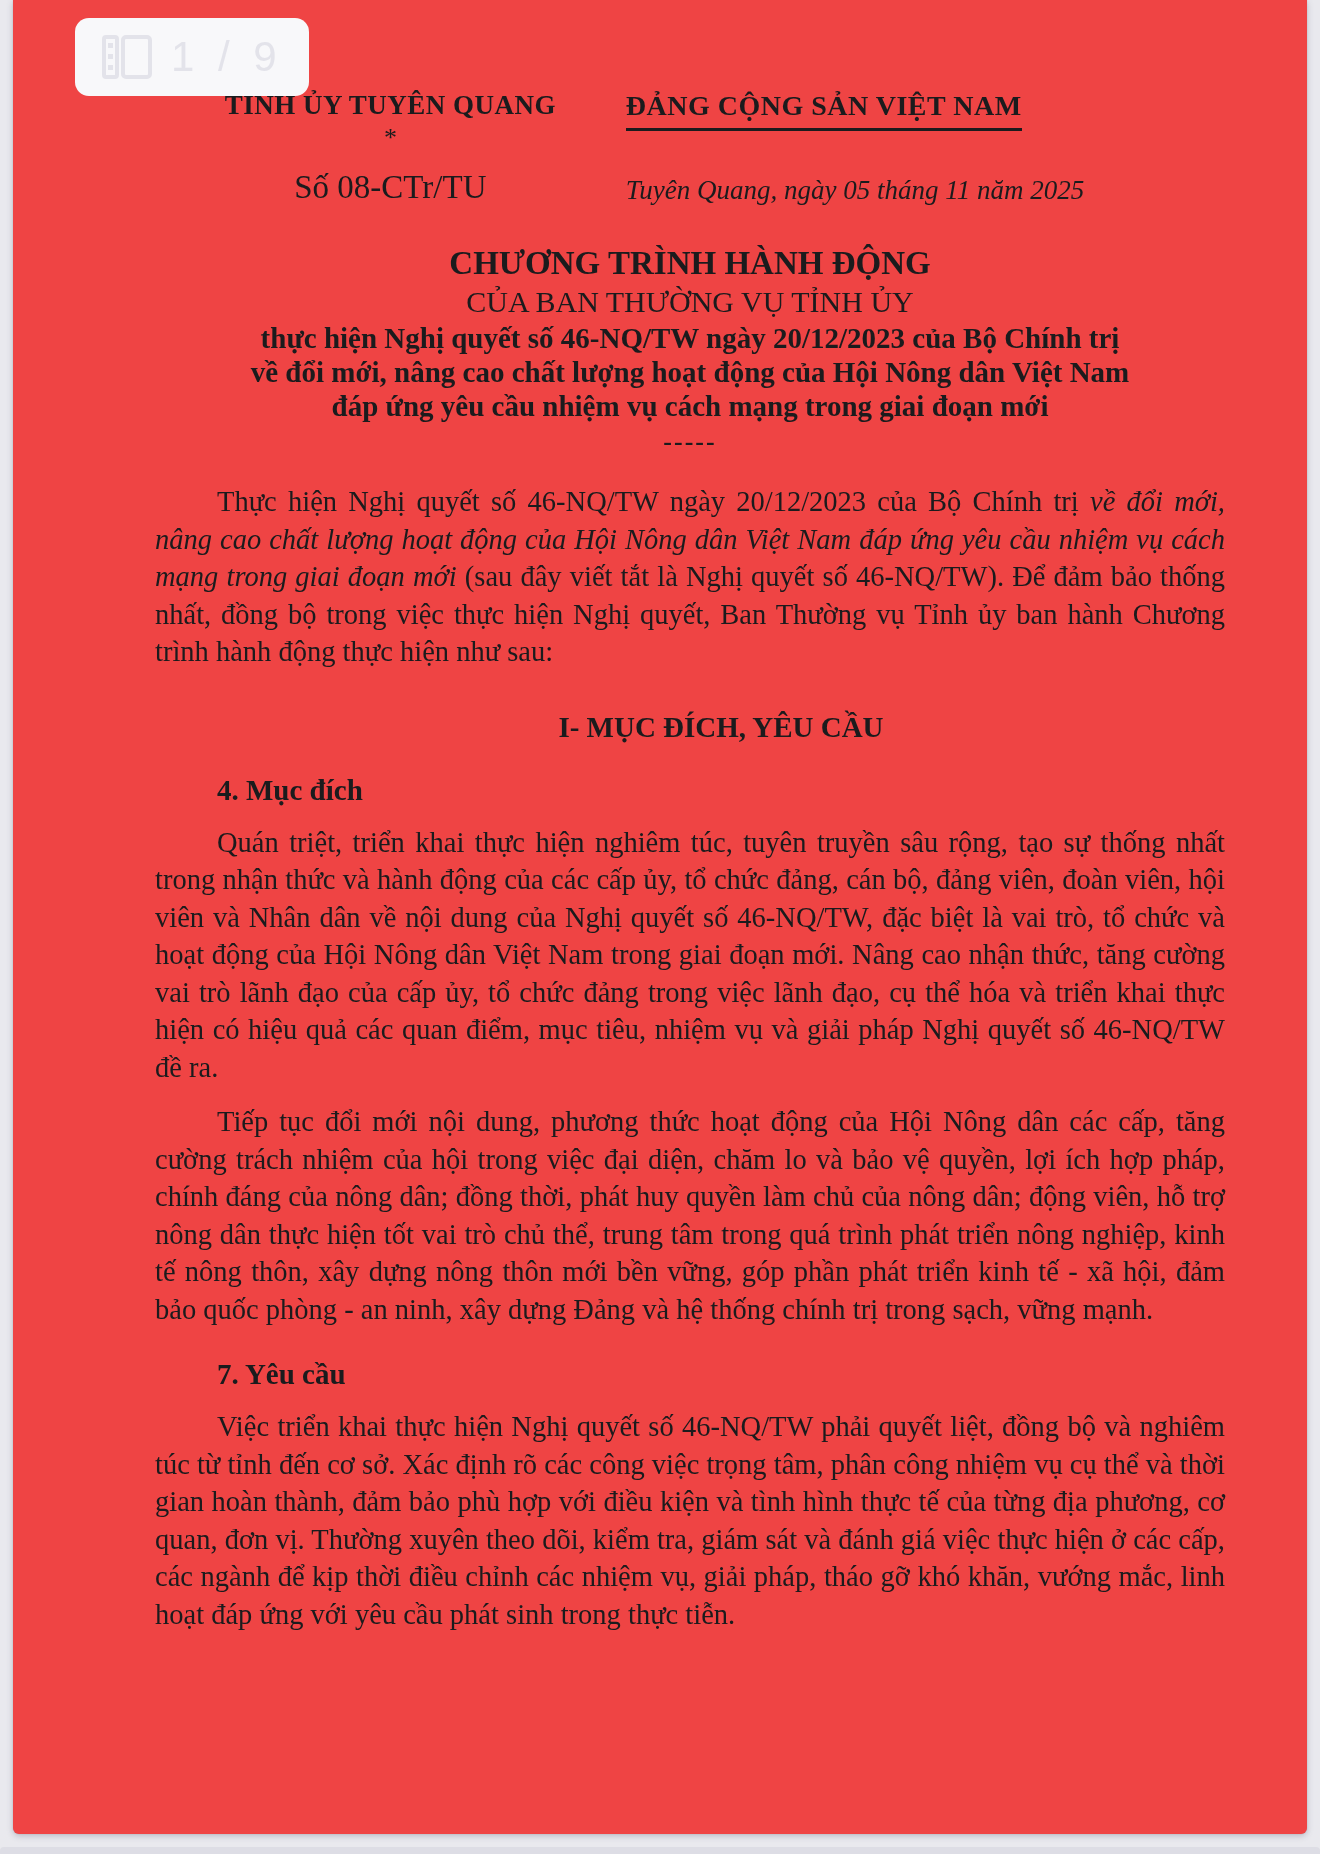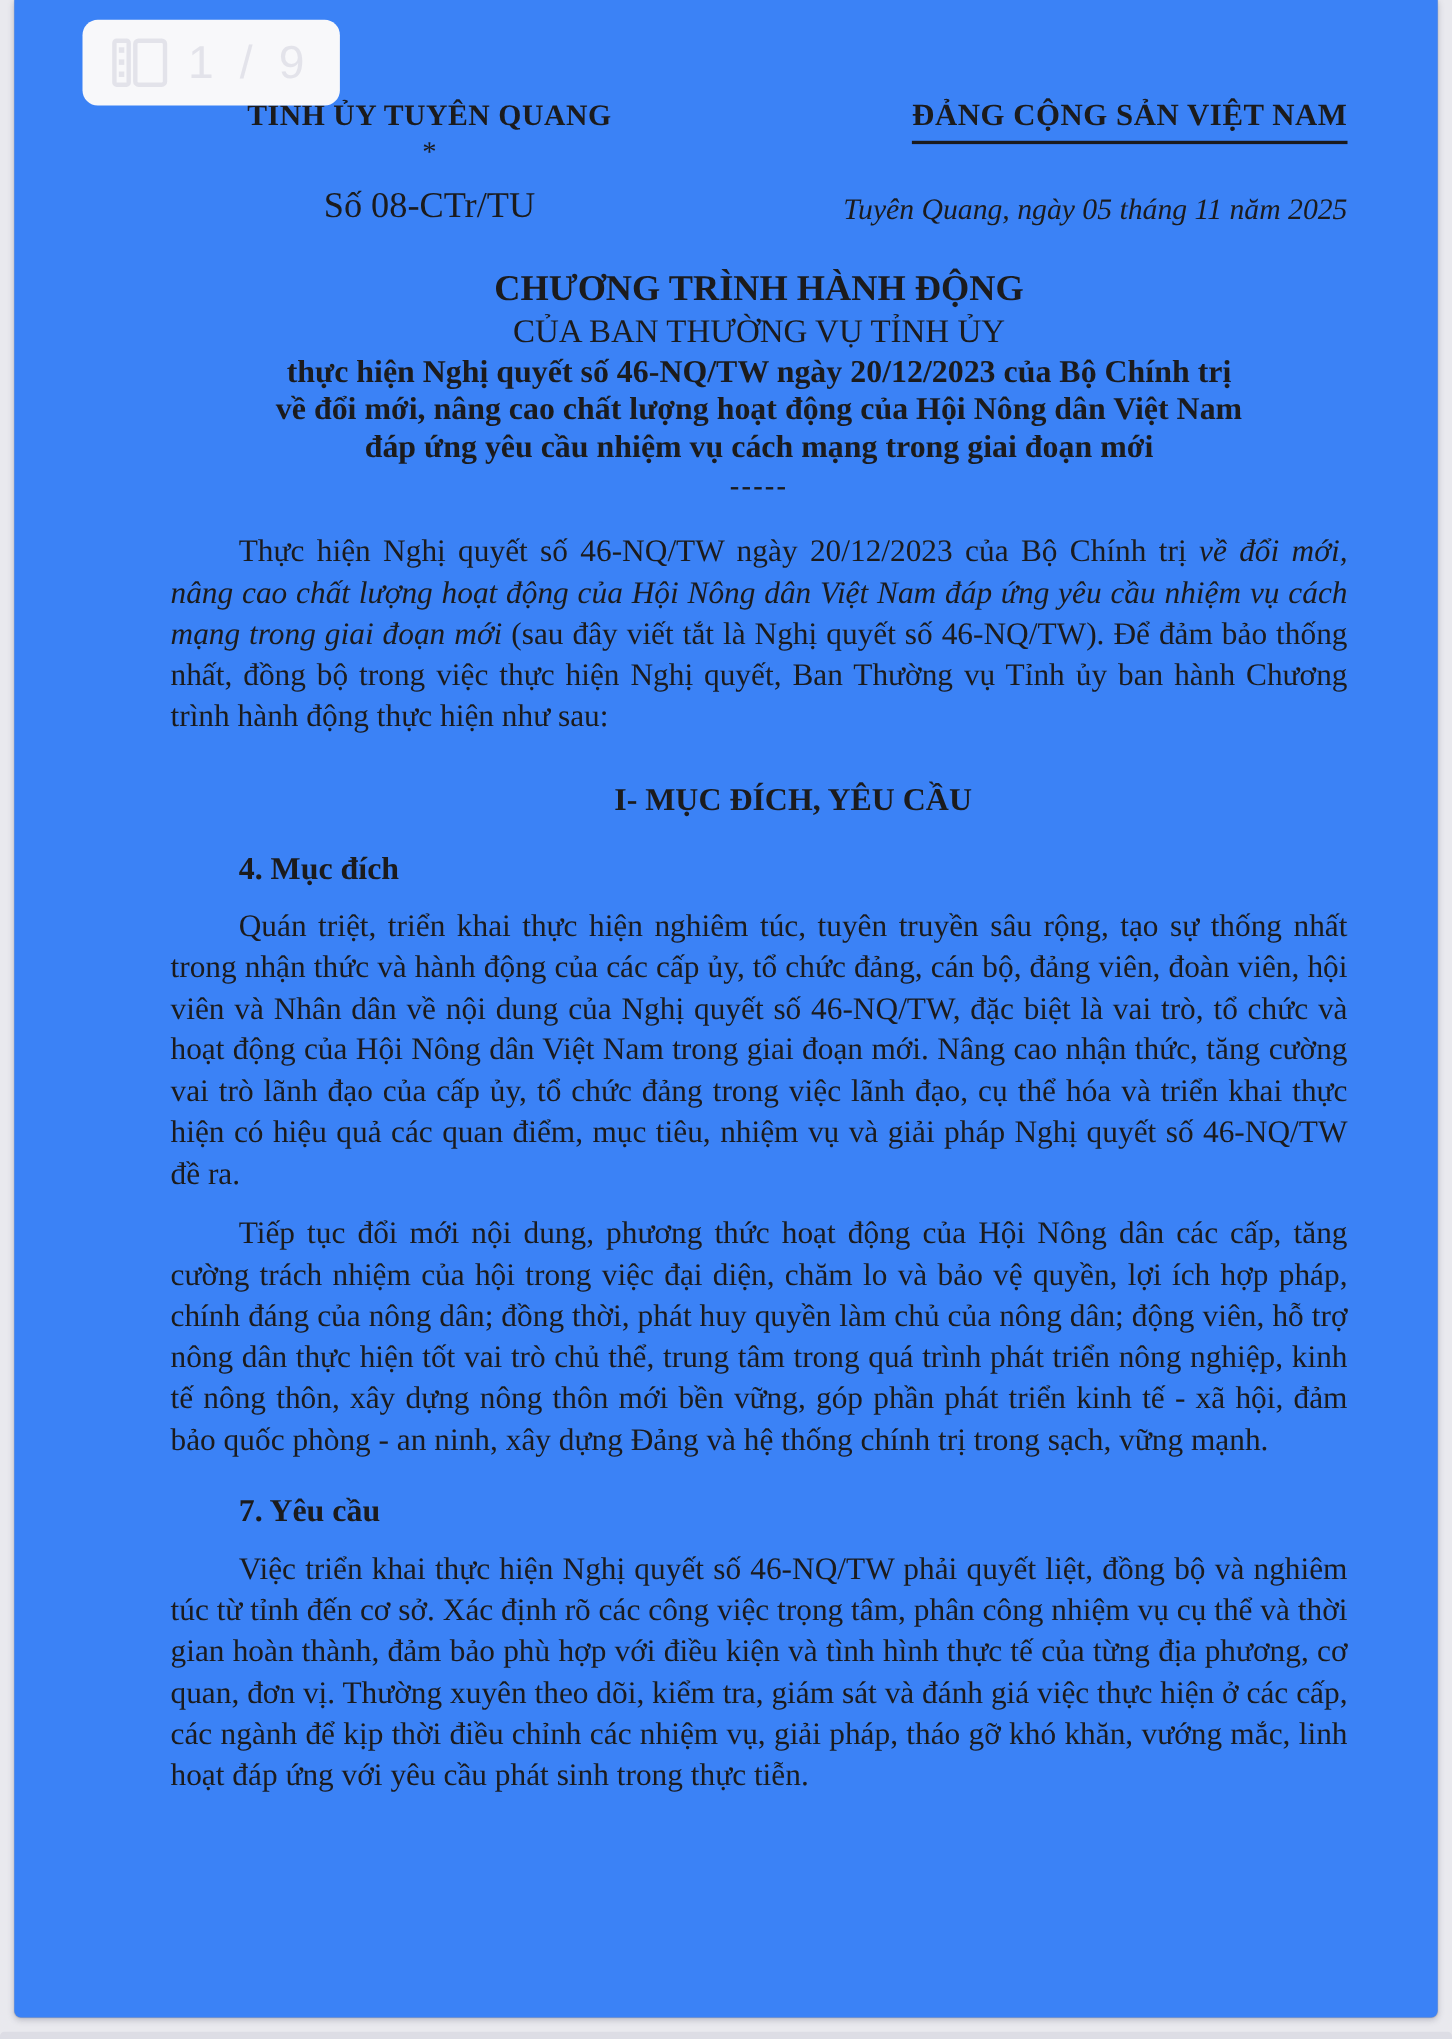--- a/index.html
+++ b/index.html
@@ -4,21 +4,21 @@
 <style>
   html,body{margin:0;padding:0;}
   body{
     width:1320px;height:1854px;position:relative;
     background:#e9e9ee;
     font-family:"Liberation Serif","DejaVu Serif",serif;
     overflow:hidden;
   }
   .page{
     position:absolute;left:13px;top:0;width:1294px;height:1834px;
-    background:#3b82f6;
+    background:#ef4444;
     border-radius:0 0 6px 6px;
     box-shadow:0 2px 6px rgba(70,70,90,0.28), 0 0 1px rgba(90,90,110,0.35);
   }
   .bottom-edge{
     position:absolute;left:0;bottom:0;width:1320px;height:7px;
     background:#dddde5;border-radius:4px 4px 0 0;
   }
   .page-indicator{
     position:absolute;left:62px;top:18px;
     display:flex;align-items:center;gap:18px;
@@ -28,21 +28,21 @@
     font-size:42px;letter-spacing:6px;user-select:none;
   }
   .page-indicator svg{display:block;}
   .content{
     position:relative;
     padding:90px 82px 0 142px;
     color:#1b1b1d;
   }
   .doc-header{display:flex;width:100%;}
   .doc-header .left{width:44%;text-align:center;}
-  .doc-header .right{width:56%;text-align:right;}
+  .doc-header .right{width:56%;text-align:left;}
   .org-name{font-weight:bold;font-size:27px;letter-spacing:0.5px;}
   .org-star{font-size:26px;line-height:26px;margin-top:4px;}
   .doc-number{font-size:33px;margin-top:18px;}
   .party-name{
     display:inline-block;font-weight:bold;font-size:28px;letter-spacing:0.5px;
     border-bottom:3px solid #1b1b1d;padding-bottom:6px;
   }
   .date-line{font-style:italic;font-size:27px;margin-top:44px;}
   .title-block{text-align:center;margin-top:37px;line-height:34px;}
   .title-l1{font-weight:bold;font-size:33px;line-height:40px;}

